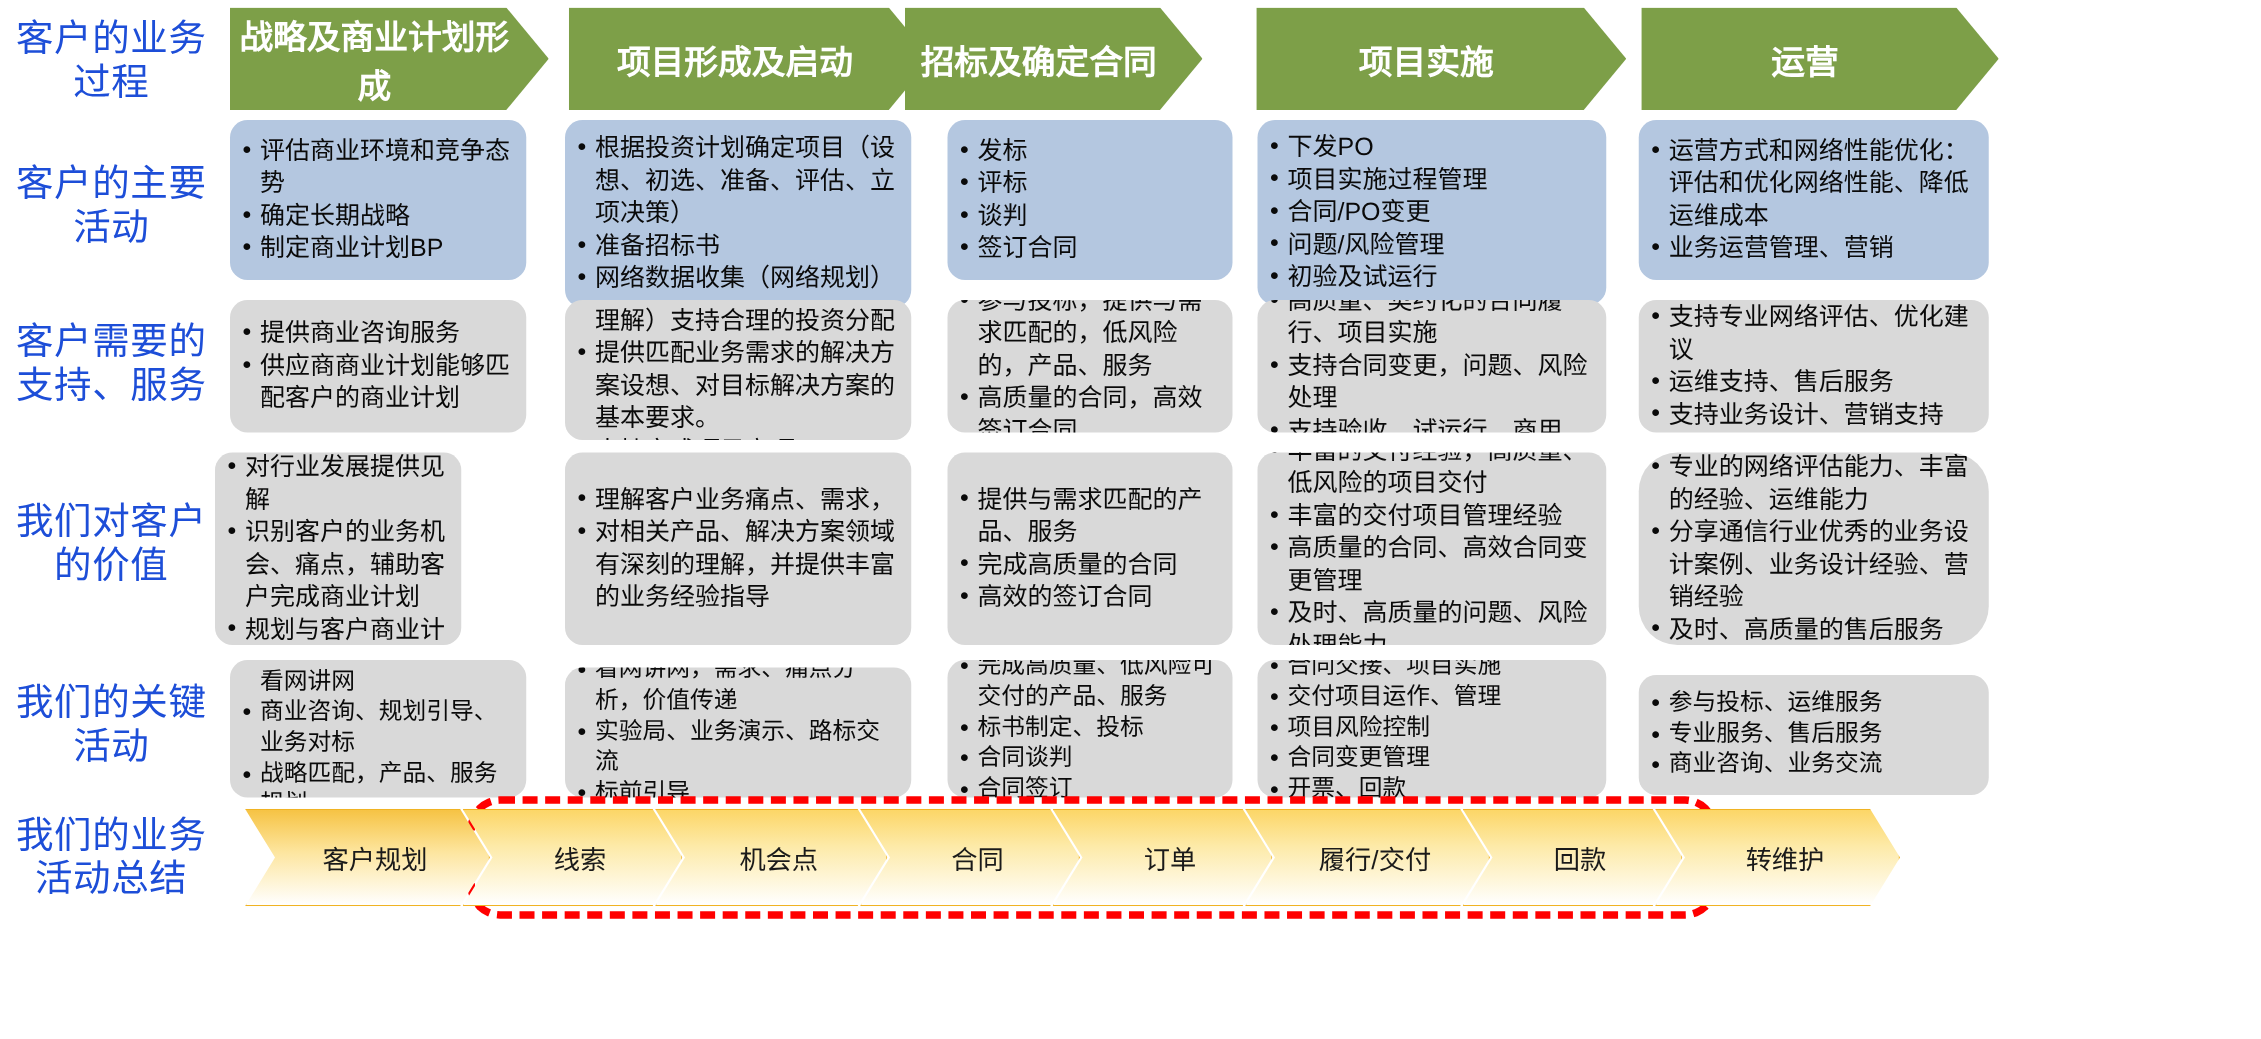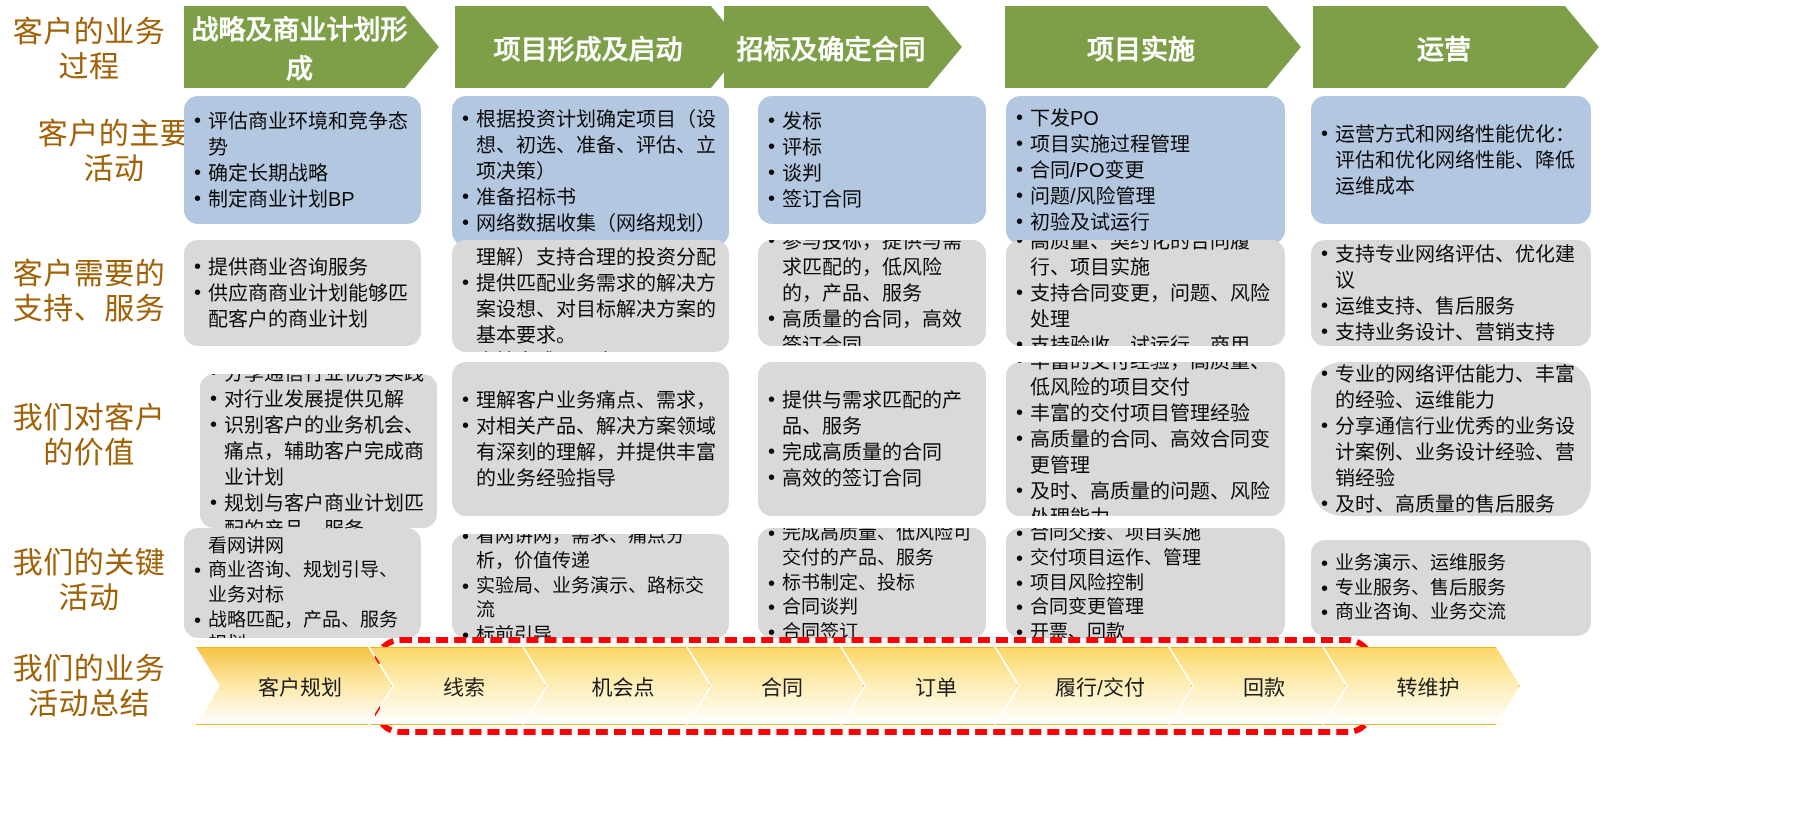--- a/index.html
+++ b/index.html
@@ -12,21 +12,21 @@
     overflow:hidden;
   }
   #sheet{position:relative;width:1809px;height:831px;}
 
   
   .rowlabel{
     position:absolute;left:0;width:178px;
     display:flex;align-items:center;justify-content:center;
     text-align:center;
     font-size:30px;line-height:1.16;
-    color:#a16207;
+    color:#1d4ed8;
     letter-spacing:.5px;
   }
 
   
   .chev{
     position:absolute;height:82px;
     color:#fff;font-weight:bold;font-size:27px;
     display:flex;align-items:center;justify-content:center;
     text-align:center;
     background:#7d9f48;
@@ -98,21 +98,21 @@
   }
 </style>
 </head>
 <body>
 
 <div id="sheet">
 
   <div class="rowlabel" style="top:6px;height:88px;">
       <span>客户的业务过程</span>
     </div>
-  <div class="rowlabel" style="top:92px;height:120px;margin-left:25px;">
+  <div class="rowlabel" style="top:106px;height:120px;">
       <span>客户的主要活动</span>
     </div>
   <div class="rowlabel" style="top:236px;height:112px;">
       <span>客户需要的支持、服务</span>
     </div>
   <div class="rowlabel" style="top:356px;height:160px;">
       <span>我们对客户的价值</span>
     </div>
   <div class="rowlabel" style="top:524px;height:114px;">
       <span>我们的关键活动</span>
@@ -174,20 +174,21 @@
         <li>下发PO</li>
         <li>项目实施过程管理</li>
         <li>合同/PO变更</li>
         <li>问题/风险管理</li>
         <li> 初验及试运行</li>
       </ul>
   </div>
   <div class="card blue" style="left:1311px;top:96px;width:280px;height:128px;">
     <ul>
         <li>运营方式和网络性能优化：评估和优化网络性能、降低运维成本</li>
+        <li>业务运营管理、营销</li>
       </ul>
   </div>
 
   <div class="card grey" style="left:184px;top:240px;width:237px;height:106px;">
     <ul>
         <li>提供商业咨询服务</li>
         <li>供应商商业计划能够匹配客户的商业计划</li>
       </ul>
   </div>
   <div class="card grey" style="left:452px;top:240px;width:277px;height:112px;">
@@ -211,21 +212,21 @@
       </ul>
   </div>
   <div class="card grey" style="left:1311px;top:240px;width:280px;height:106px;">
     <ul>
         <li>支持专业网络评估、优化建议</li>
         <li>运维支持、售后服务</li>
         <li>支持业务设计、营销支持</li>
       </ul>
   </div>
 
-  <div class="card grey" style="left:200px;top:362px;width:237px;height:154px;margin-top:12px;">
+  <div class="card grey" style="left:172px;top:362px;width:197px;height:154px;">
     <ul>
         <li>分享通信行业优秀实践</li>
         <li>对行业发展提供见解</li>
         <li>识别客户的业务机会、痛点，辅助客户完成商业计划</li>
         <li>规划与客户商业计划匹配的产品、服务</li>
       </ul>
   </div>
   <div class="card grey" style="left:452px;top:362px;width:277px;height:154px;">
     <ul>
         <li>理解客户业务痛点、需求，</li>
@@ -281,21 +282,21 @@
     <ul>
         <li>合同交接、项目实施</li>
         <li>交付项目运作、管理</li>
         <li>项目风险控制</li>
         <li>合同变更管理</li>
         <li>开票、回款</li>
       </ul>
   </div>
   <div class="card grey small" style="left:1311px;top:540px;width:280px;height:96px;">
     <ul>
-        <li>业务演示、运维服务</li>
+        <li>参与投标、运维服务</li>
         <li>专业服务、售后服务</li>
         <li>商业咨询、业务交流</li>
       </ul>
   </div>
 
   <div id="chain">
       <div class="astep first" style="width: 196px; z-index: 20;">
         <span>客户规划</span>
       </div>
       <div class="astep" style="width: 176px; z-index: 19;">

